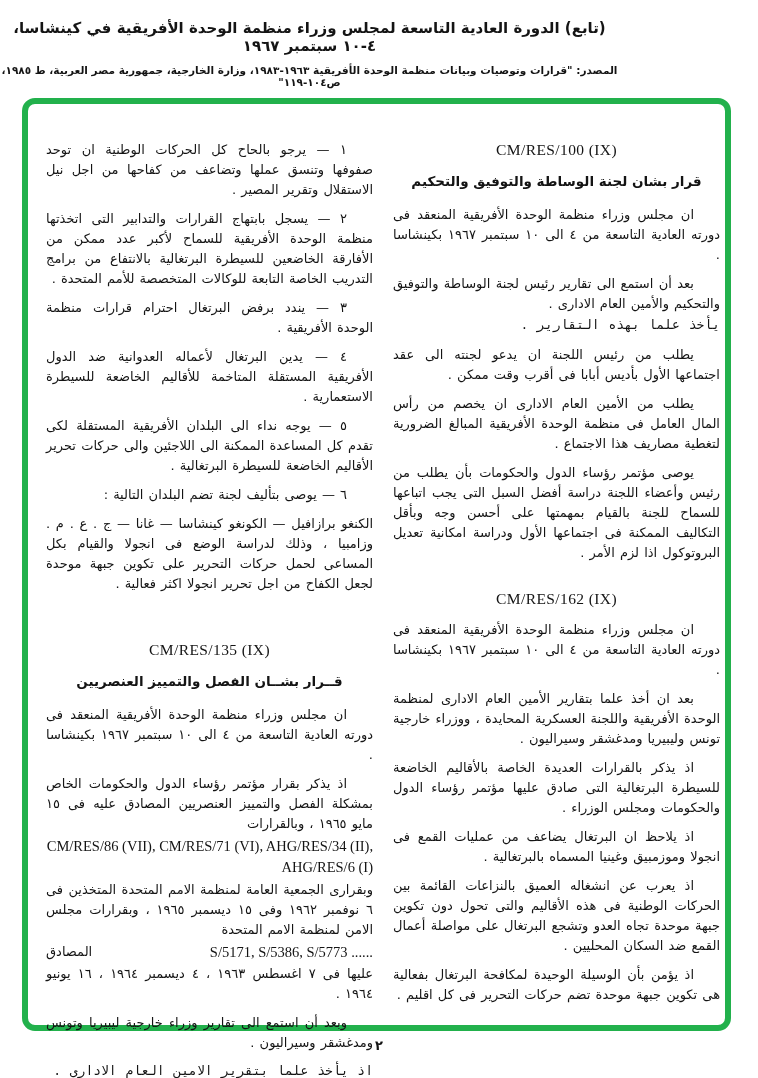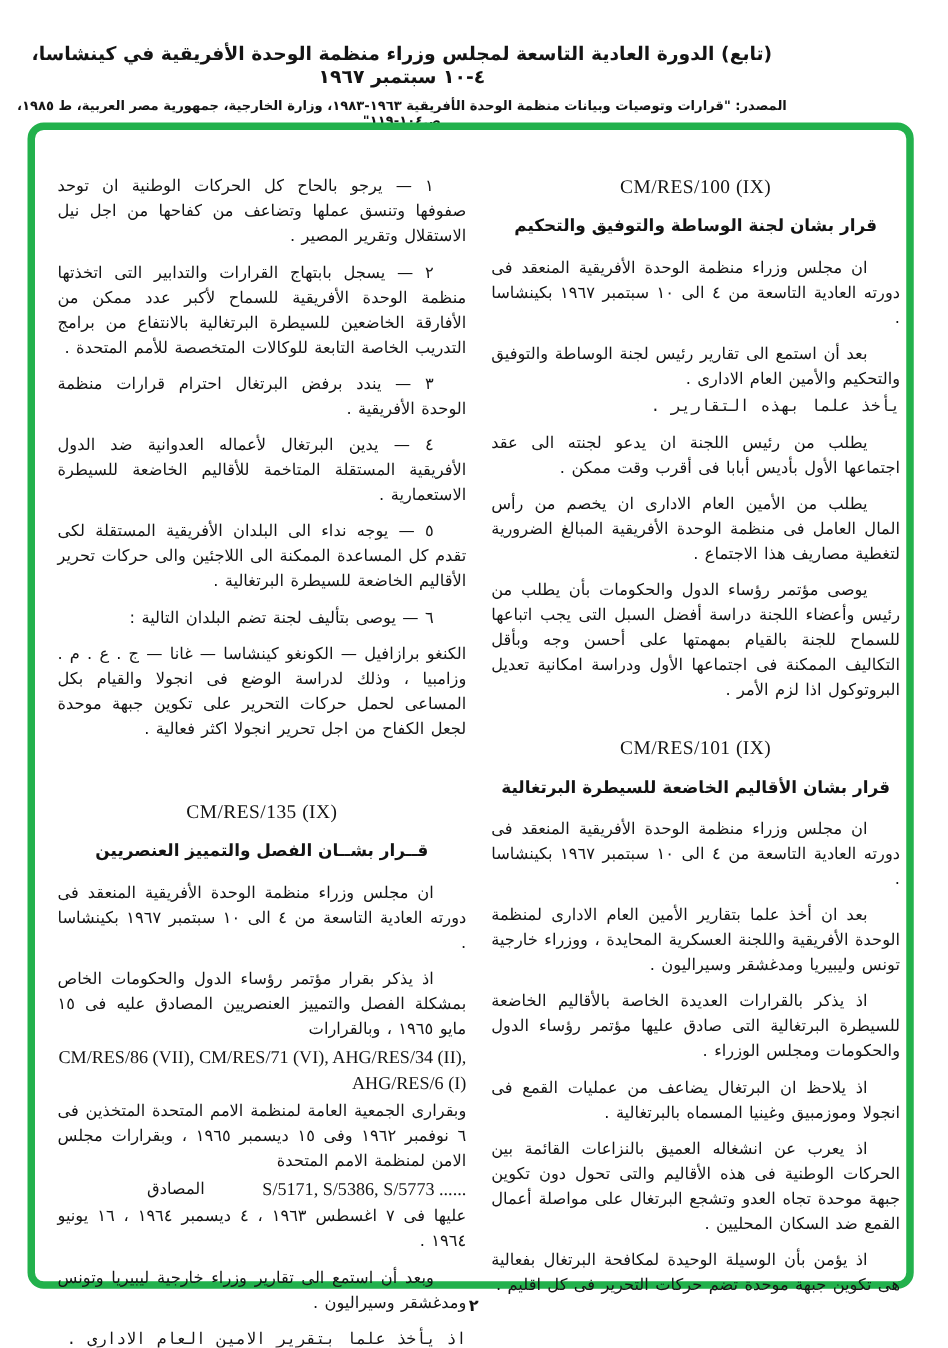--- a/index.html
+++ b/index.html
@@ -4,21 +4,21 @@
 <style>
   html, body { margin:0; padding:0; }
   body {
     width:758px; height:1078px;
     background:#ffffff;
     color:#141414;
     font-family:"DejaVu Sans", sans-serif;
     position:relative;
     overflow:hidden;
   }
-  .header { position:absolute; top:0; left:12px; width:619px;margin-top:15px; }
+  .header { position:absolute; top:0; left:0; width:619px; }
   .h-title {
     margin-top:19px;
     direction:rtl;
     text-align:center;
     font-size:15px;
     font-weight:bold;
   }
   .h-source {
     margin-top:9px;
     direction:rtl;
@@ -76,21 +76,21 @@
     direction:ltr;
     text-align:right;
     font-family:"Liberation Serif", serif;
     font-size:14.5px;
     line-height:21px;
     margin:0 0 2px 0;
   }
   .mixed {
     display:flex;
     direction:ltr;
-    justify-content:flex-end;
+    justify-content:space-between;
     gap:46px;
     margin:0 0 2px 0;
   }
   .mixed .lat {
     font-family:"Liberation Serif", serif;
     font-size:14.5px;
   }
   .pageno {
     position:absolute;
     top:1038px; left:0; right:0;
@@ -114,22 +114,21 @@
     <div class="col col-right">
       <div class="code">CM/RES/100 (IX)</div>
       <div class="res-title">قرار بشان لجنة الوساطة والتوفيق والتحكيم</div>
       <p class="par">ان مجلس وزراء منظمة الوحدة الأفريقية المنعقد فى دورته العادية التاسعة من ٤ الى ١٠ سبتمبر ١٩٦٧ بكينشاسا .</p>
       <p class="par tight">بعد أن استمع الى تقارير رئيس لجنة الوساطة والتوفيق والتحكيم والأمين العام الادارى .</p>
       <p class="par center">يأخذ علما بهذه التقارير .</p>
       <p class="par">يطلب من رئيس اللجنة ان يدعو لجنته الى عقد اجتماعها الأول بأديس أبابا فى أقرب وقت ممكن .</p>
       <p class="par">يطلب من الأمين العام الادارى ان يخصم من رأس المال العامل فى منظمة الوحدة الأفريقية المبالغ الضرورية لتغطية مصاريف هذا الاجتماع .</p>
       <p class="par">يوصى مؤتمر رؤساء الدول والحكومات بأن يطلب من رئيس وأعضاء اللجنة دراسة أفضل السبل التى يجب اتباعها للسماح للجنة بالقيام بمهمتها على أحسن وجه وبأقل التكاليف الممكنة فى اجتماعها الأول ودراسة امكانية تعديل البروتوكول اذا لزم الأمر .</p>
 
-      <div class="code sec-gap">CM/RES/101 (IX)</div>
-      <div class="res-title">قرار بشان الأقاليم الخاضعة للسيطرة البرتغالية</div>
+      <div class="code sec-gap">CM/RES/162 (IX)</div>
       <p class="par">ان مجلس وزراء منظمة الوحدة الأفريقية المنعقد فى دورته العادية التاسعة من ٤ الى ١٠ سبتمبر ١٩٦٧ بكينشاسا .</p>
       <p class="par">بعد ان أخذ علما بتقارير الأمين العام الادارى لمنظمة الوحدة الأفريقية واللجنة العسكرية المحايدة ، ووزراء خارجية تونس وليبيريا ومدغشقر وسيراليون .</p>
       <p class="par">اذ يذكر بالقرارات العديدة الخاصة بالأقاليم الخاضعة للسيطرة البرتغالية التى صادق عليها مؤتمر رؤساء الدول والحكومات ومجلس الوزراء .</p>
       <p class="par">اذ يلاحظ ان البرتغال يضاعف من عمليات القمع فى انجولا وموزمبيق وغينيا المسماه بالبرتغالية .</p>
       <p class="par">اذ يعرب عن انشغاله العميق بالنزاعات القائمة بين الحركات الوطنية فى هذه الأقاليم والتى تحول دون تكوين جبهة موحدة تجاه العدو وتشجع البرتغال على مواصلة أعمال القمع ضد السكان المحليين .</p>
       <p class="par">اذ يؤمن بأن الوسيلة الوحيدة لمكافحة البرتغال بفعالية هى تكوين جبهة موحدة تضم حركات التحرير فى كل اقليم .</p>
     </div>
 
     <div class="col col-left">
       <p class="par">١ — يرجو بالحاح كل الحركات الوطنية ان توحد صفوفها وتنسق عملها وتضاعف من كفاحها من اجل نيل الاستقلال وتقرير المصير .</p>

